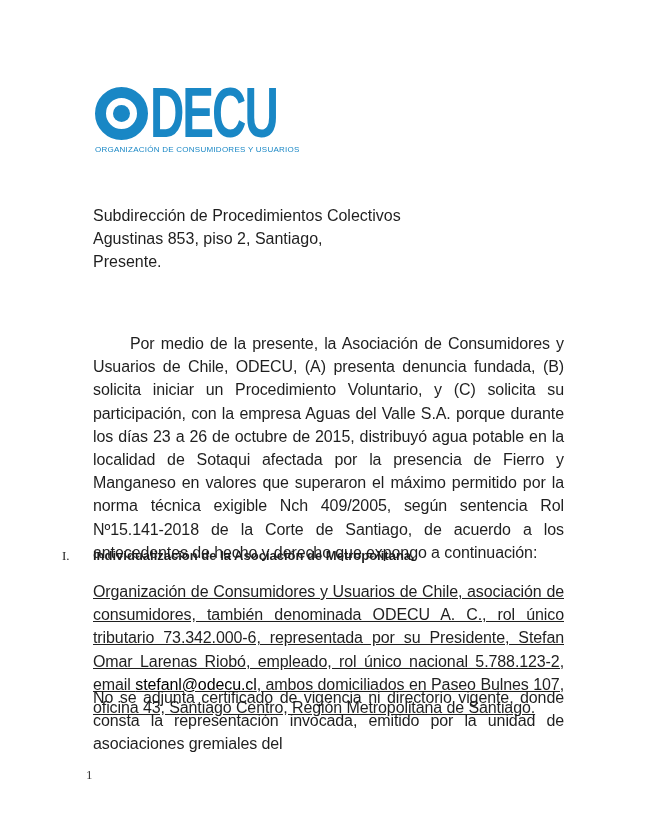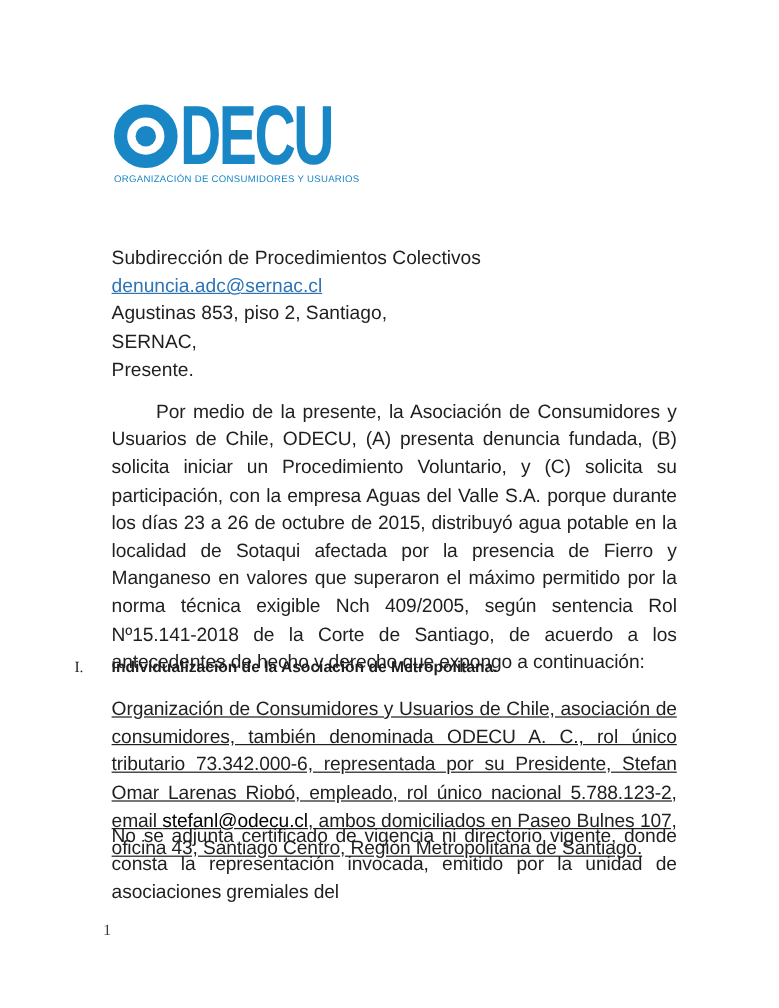--- a/index.html
+++ b/index.html
@@ -145,25 +145,21 @@
   <div class="logo">
     <div class="logo-row">
       <span class="bullseye"></span>
       <span class="wordmark-tail">DECU</span>
     </div>
     <div class="logo-tagline">ORGANIZACIÓN DE CONSUMIDORES Y USUARIOS</div>
   </div>
 
   <div class="recipient">
     <div class="textline">Subdirección de Procedimientos Colectivos</div>
-    <div class="textline">
-      <span class="link-sernac">denuncia.adc@sernac.cl</span>
-    </div>
     <div class="textline">Agustinas 853, piso 2, Santiago,</div>
-    <div class="textline">SERNAC,</div>
     <div class="textline">Presente.</div>
   </div>
 
   <div class="para intro">Por medio de la presente, la Asociación de Consumidores y Usuarios de Chile, ODECU, (A) presenta denuncia fundada, (B) solicita iniciar un Procedimiento Voluntario, y (C) solicita su participación, con la empresa Aguas del Valle S.A. porque durante los días 23 a 26 de octubre de 2015, distribuyó agua potable en la localidad de Sotaqui afectada por la presencia de Fierro y Manganeso en valores que superaron el máximo permitido por la norma técnica exigible Nch 409/2005, según sentencia Rol Nº15.141-2018 de la Corte de Santiago, de acuerdo a los antecedentes de hecho y derecho que expongo a continuación:</div>
 
   <div class="heading-row">
     <span class="heading-numeral">I.</span>
     <span class="heading-text">Individualización de la Asociación de Metropolitana.</span>
   </div>
 

